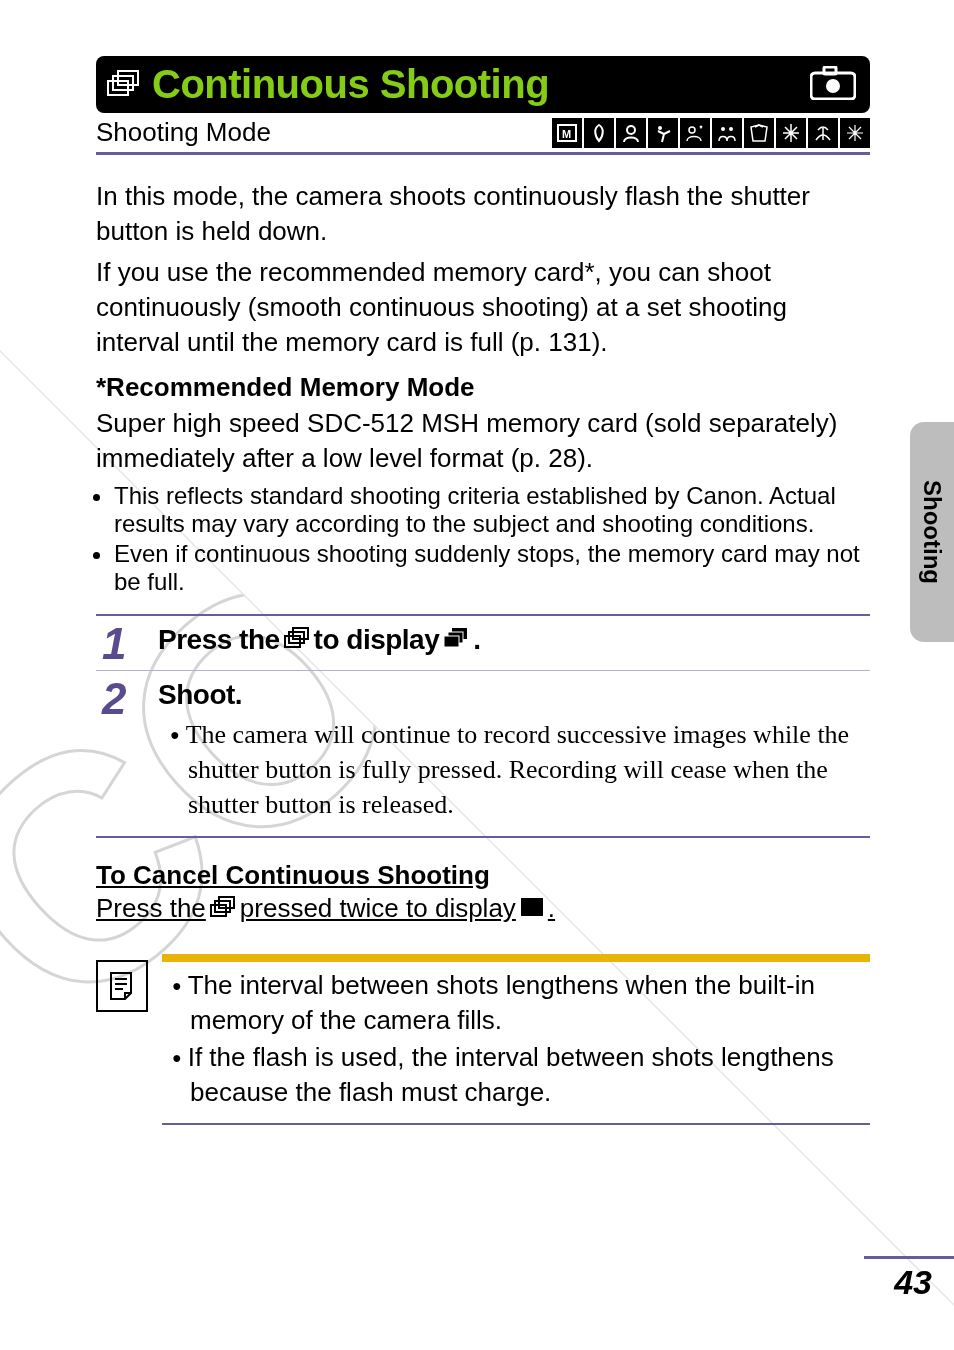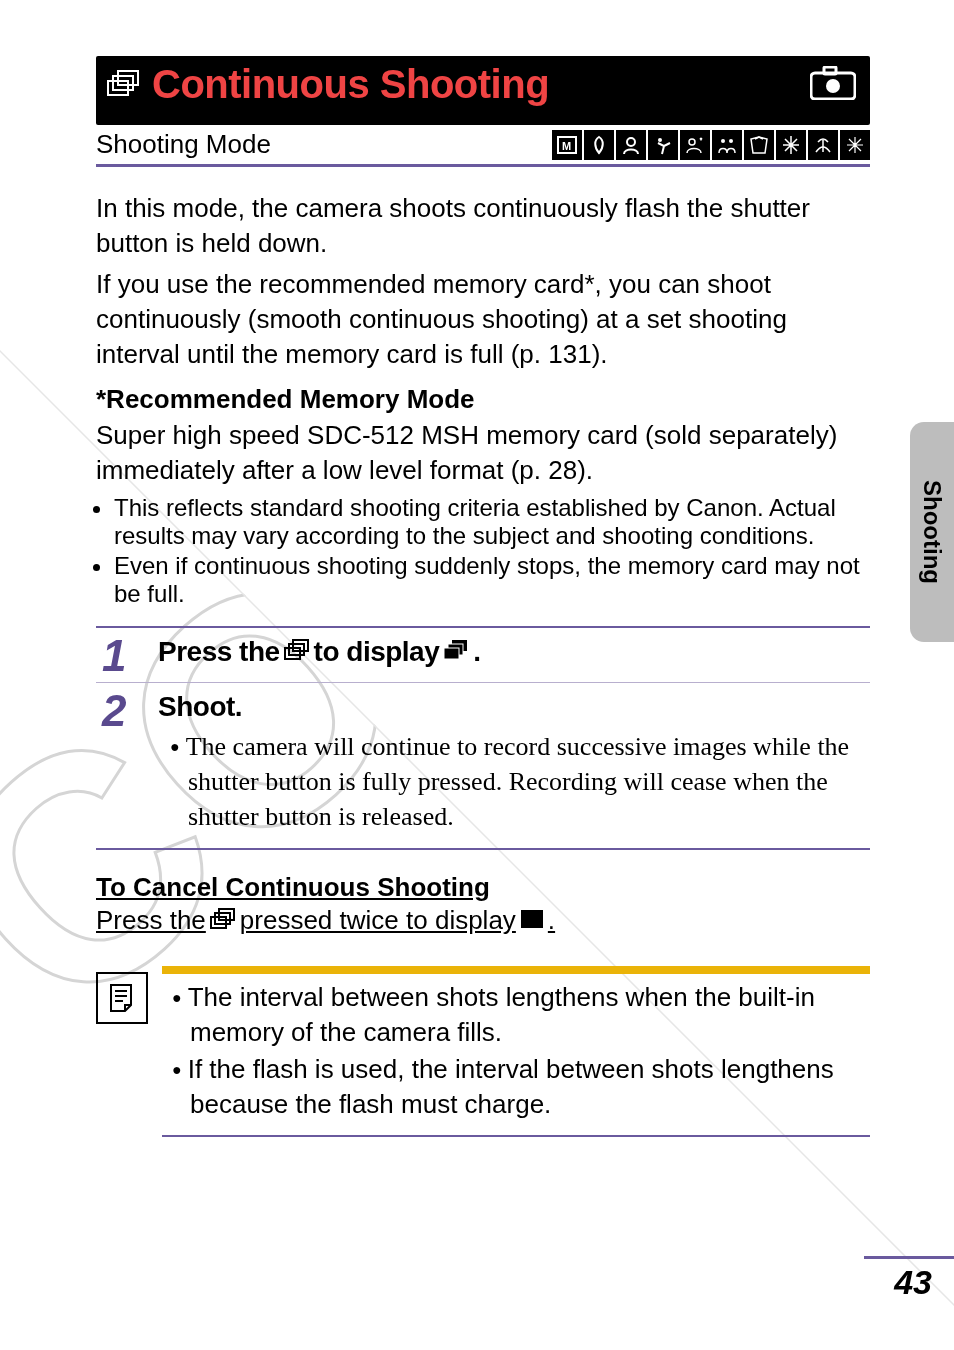--- a/index.html
+++ b/index.html
@@ -28,25 +28,25 @@
 
   .page {
     position: relative;
     padding: 56px 84px 0 96px;
     z-index: 1;
   }
 
   
   .header-bar {
     background: #000000;
-    color: #ef4444;
-    display: flex;
-    align-items: center;
-    padding: 6px 14px 18px 10px;
-    border-radius: 2px;
+    color: #84cc16;
+    display: flex;
+    align-items: center;
+    padding: 6px 14px 6px 10px;
+    border-radius: 8px;
   }
   .header-bar .stack-icon { margin-right: 12px; }
   .header-title {
     font-weight: 900;
     font-size: 40px;
     letter-spacing: -0.5px;
     flex: 1;
   }
   .header-cam { margin-left: auto; }
 

